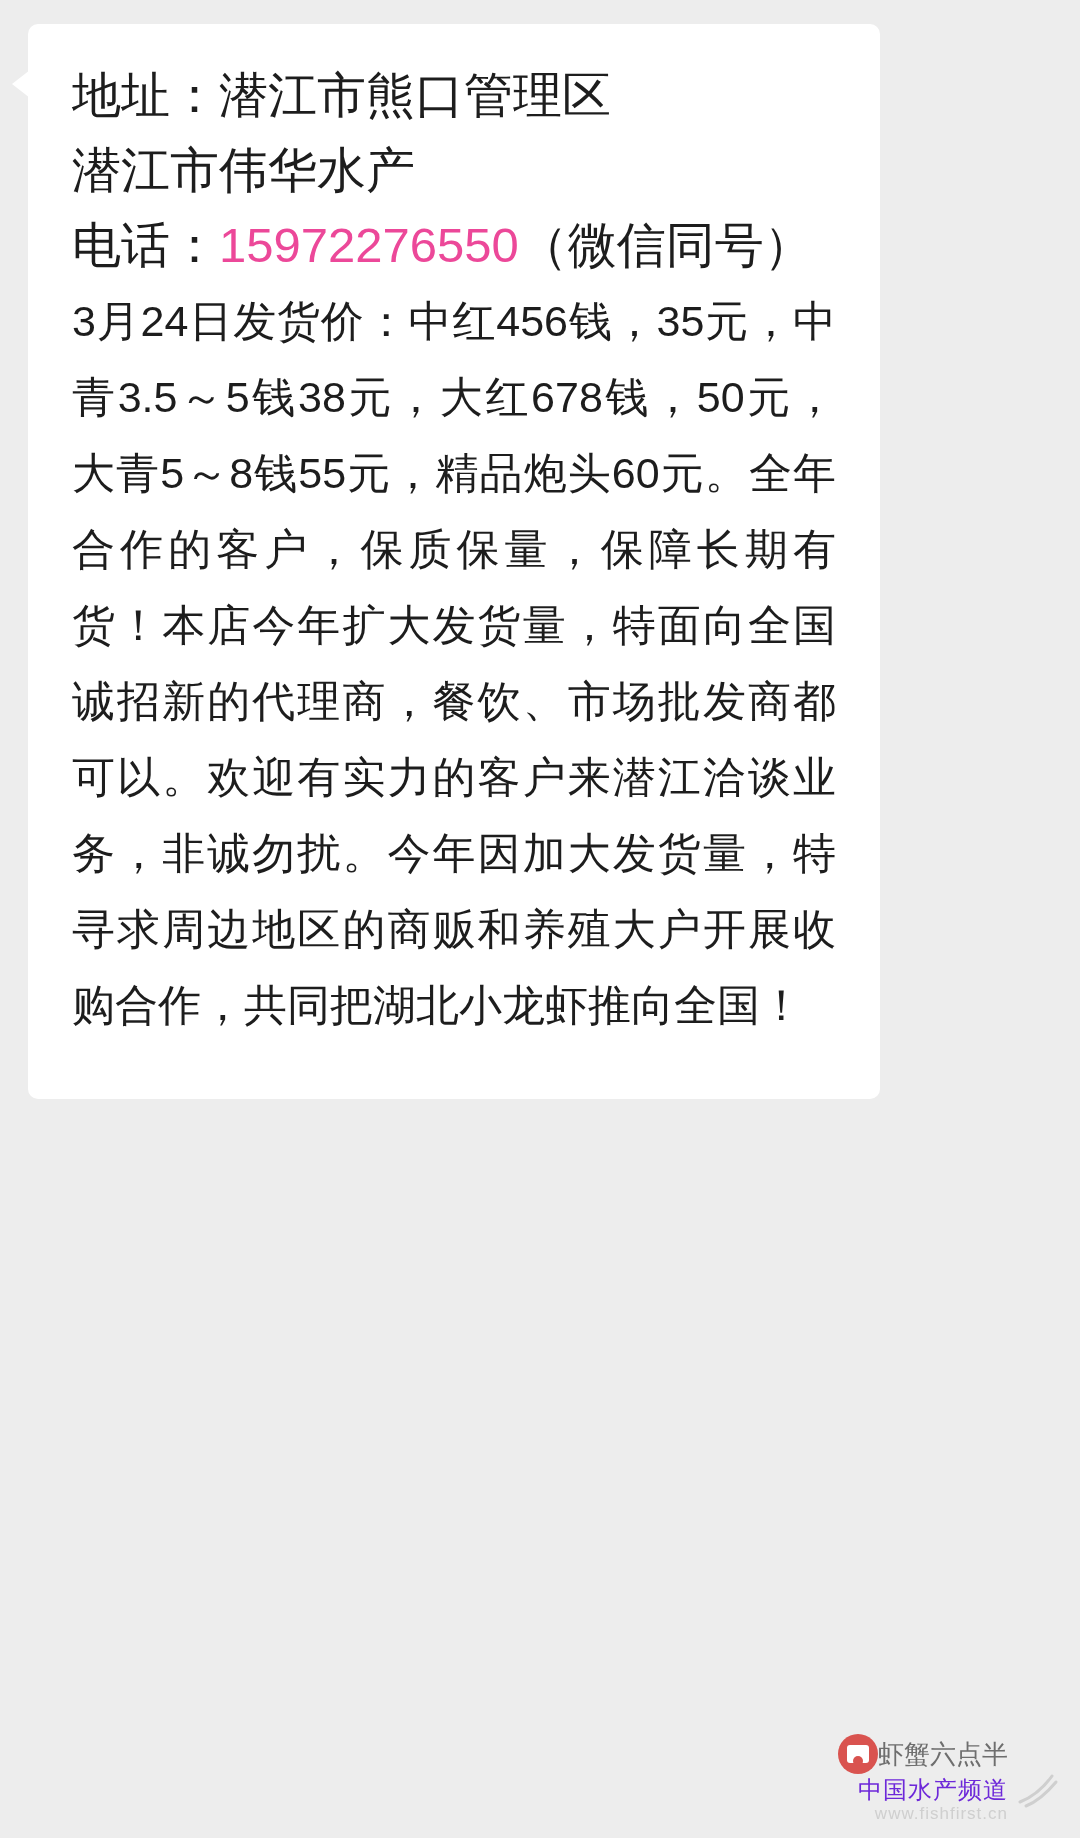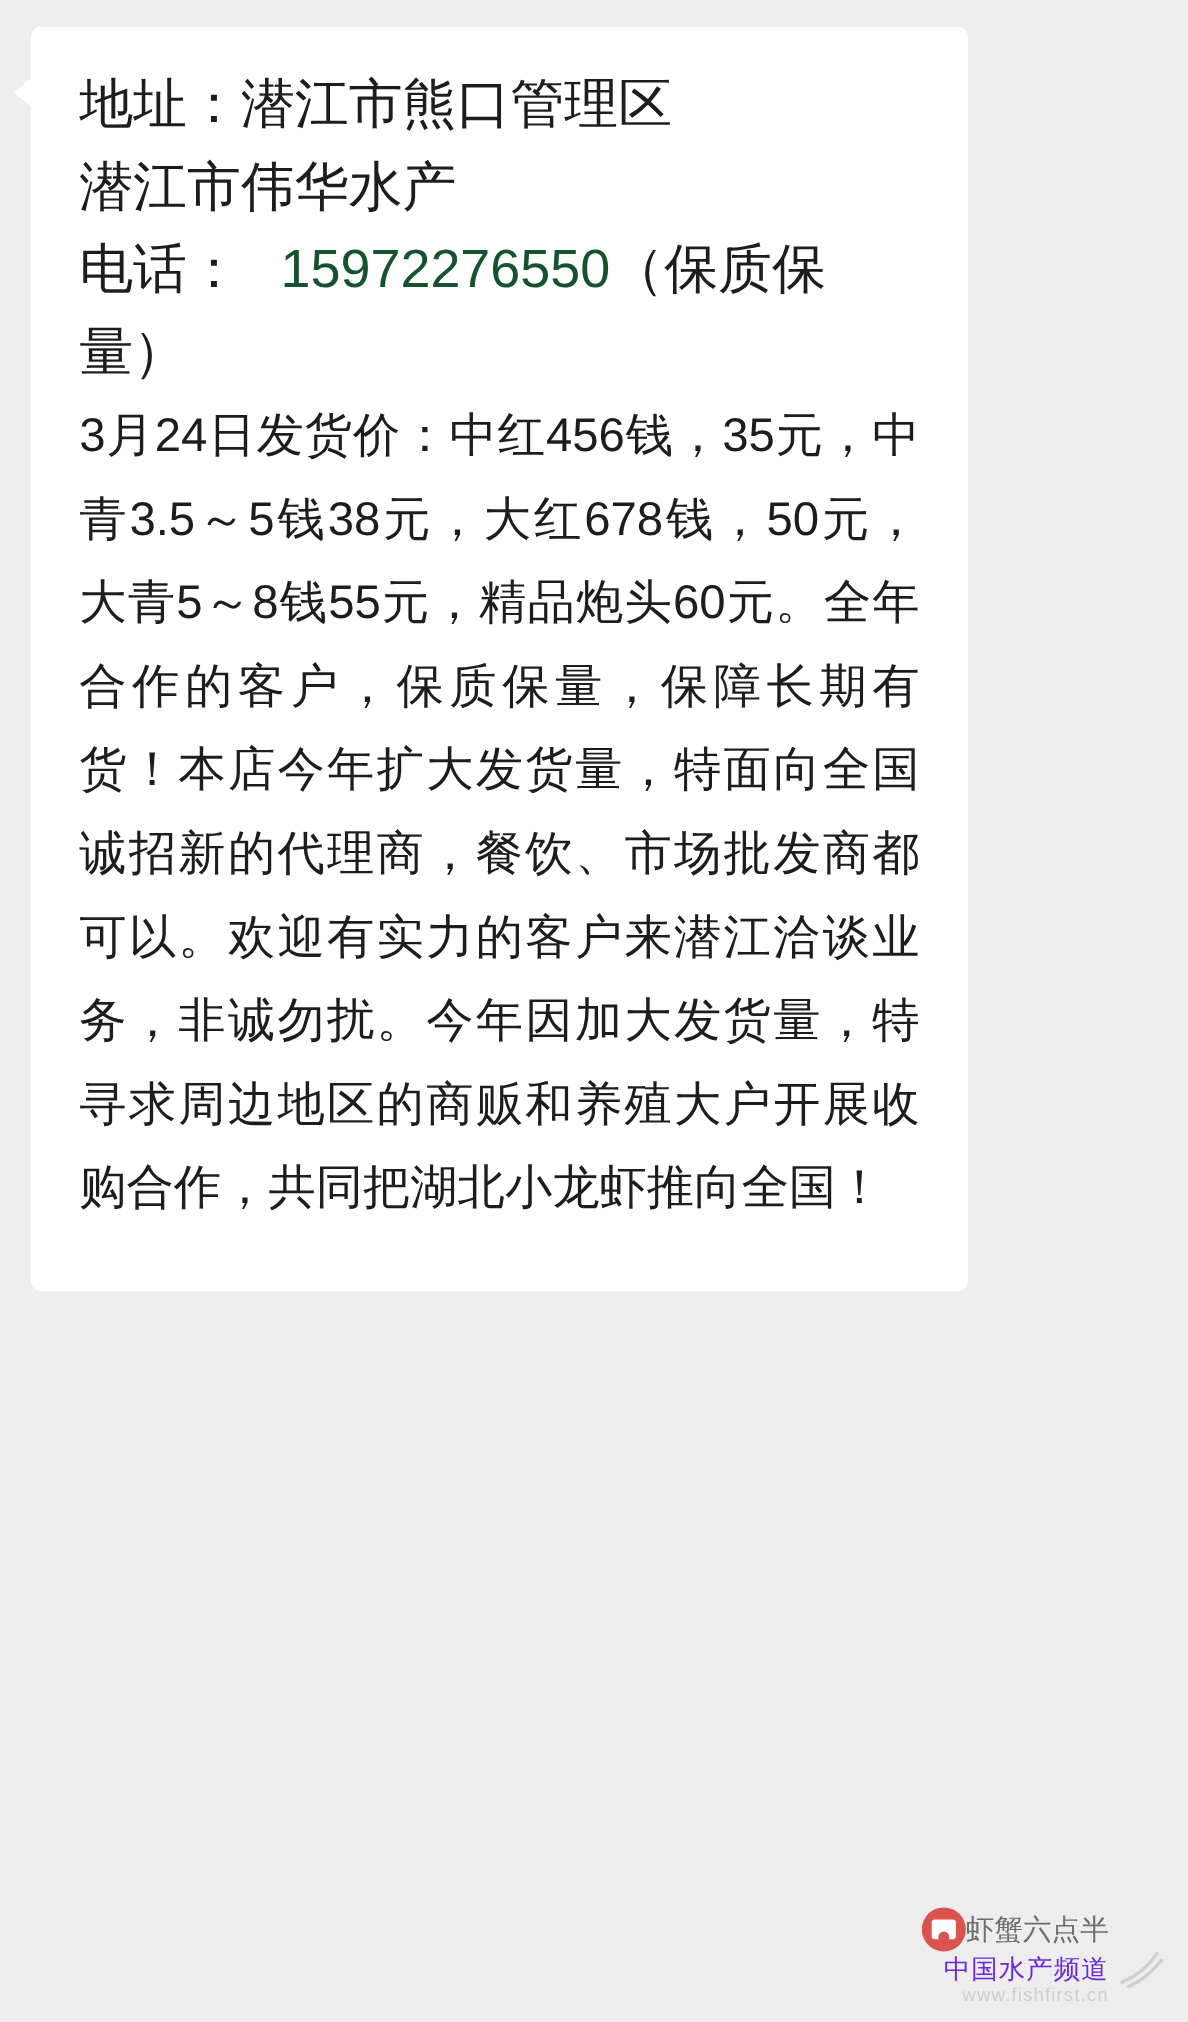--- a/index.html
+++ b/index.html
@@ -53,22 +53,21 @@
   .msg-line {
     font-size: 49px;
     line-height: 75px;
     color: #1d1d1d;
     letter-spacing: 0px;
     word-break: break-word;
     font-weight: 400;
   }
 
   .phone-num {
-    color: #14532d;
-    margin-left: 36px;
+    color: #ec4899;
   }
 
   .body-text {
     font-size: 43px;
     line-height: 76px;
     color: #1d1d1d;
     word-break: break-word;
     text-align: justify;
   }
 
@@ -162,21 +161,21 @@
     <div class="bubble">
       <div class="bubble-tail"></div>
 
       <div class="msg-line">
         <span>地址：</span><span>潜江市熊口管理区</span>
       </div>
 
       <div class="msg-line">潜江市伟华水产</div>
 
       <div class="msg-line">
-        <span>电话：</span><span class="phone-num">15972276550</span><span>（保质保量）</span>
+        <span>电话：</span><span class="phone-num">15972276550</span><span>（微信同号）</span>
       </div>
 
 
       <div class="body-text">3月24日发货价：中红456钱，35元，中青3.5～5钱38元，大红678钱，50元，大青5～8钱55元，精品炮头60元。全年合作的客户，保质保量，保障长期有货！本店今年扩大发货量，特面向全国诚招新的代理商，餐饮、市场批发商都可以。欢迎有实力的客户来潜江洽谈业务，非诚勿扰。今年因加大发货量，特寻求周边地区的商贩和养殖大户开展收购合作，共同把湖北小龙虾推向全国！</div>
 
     </div>
   </div>
 
   <div class="footer-mark">
     <div class="wm-row">

